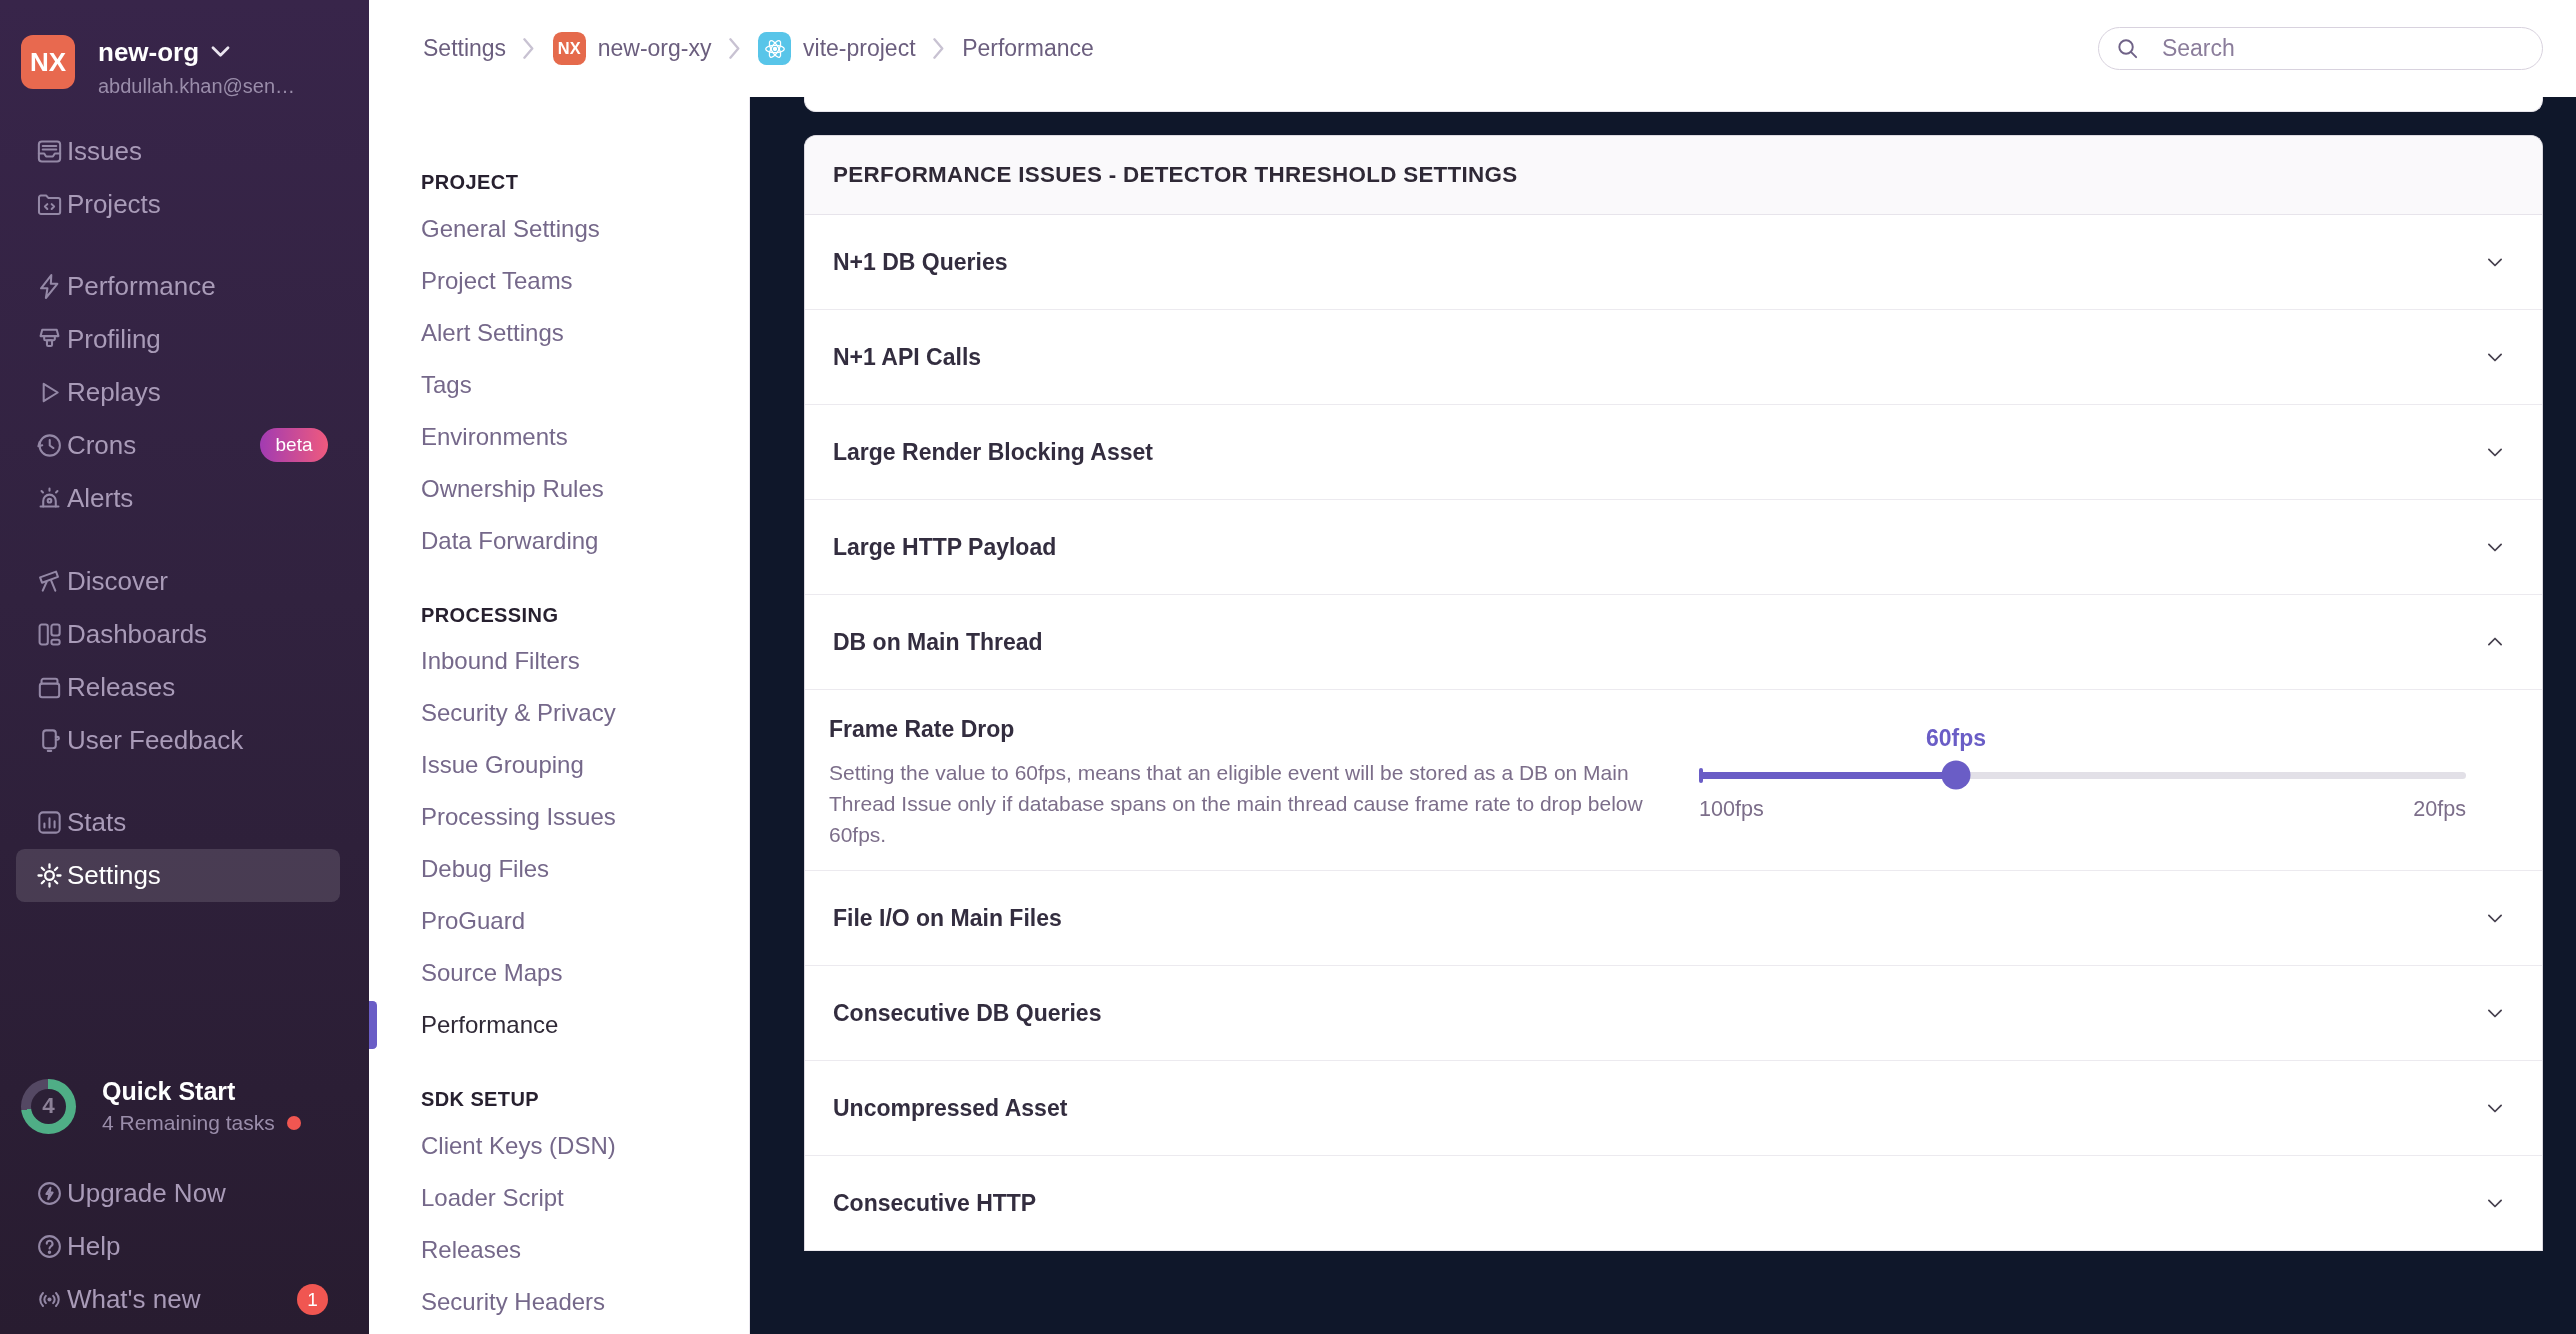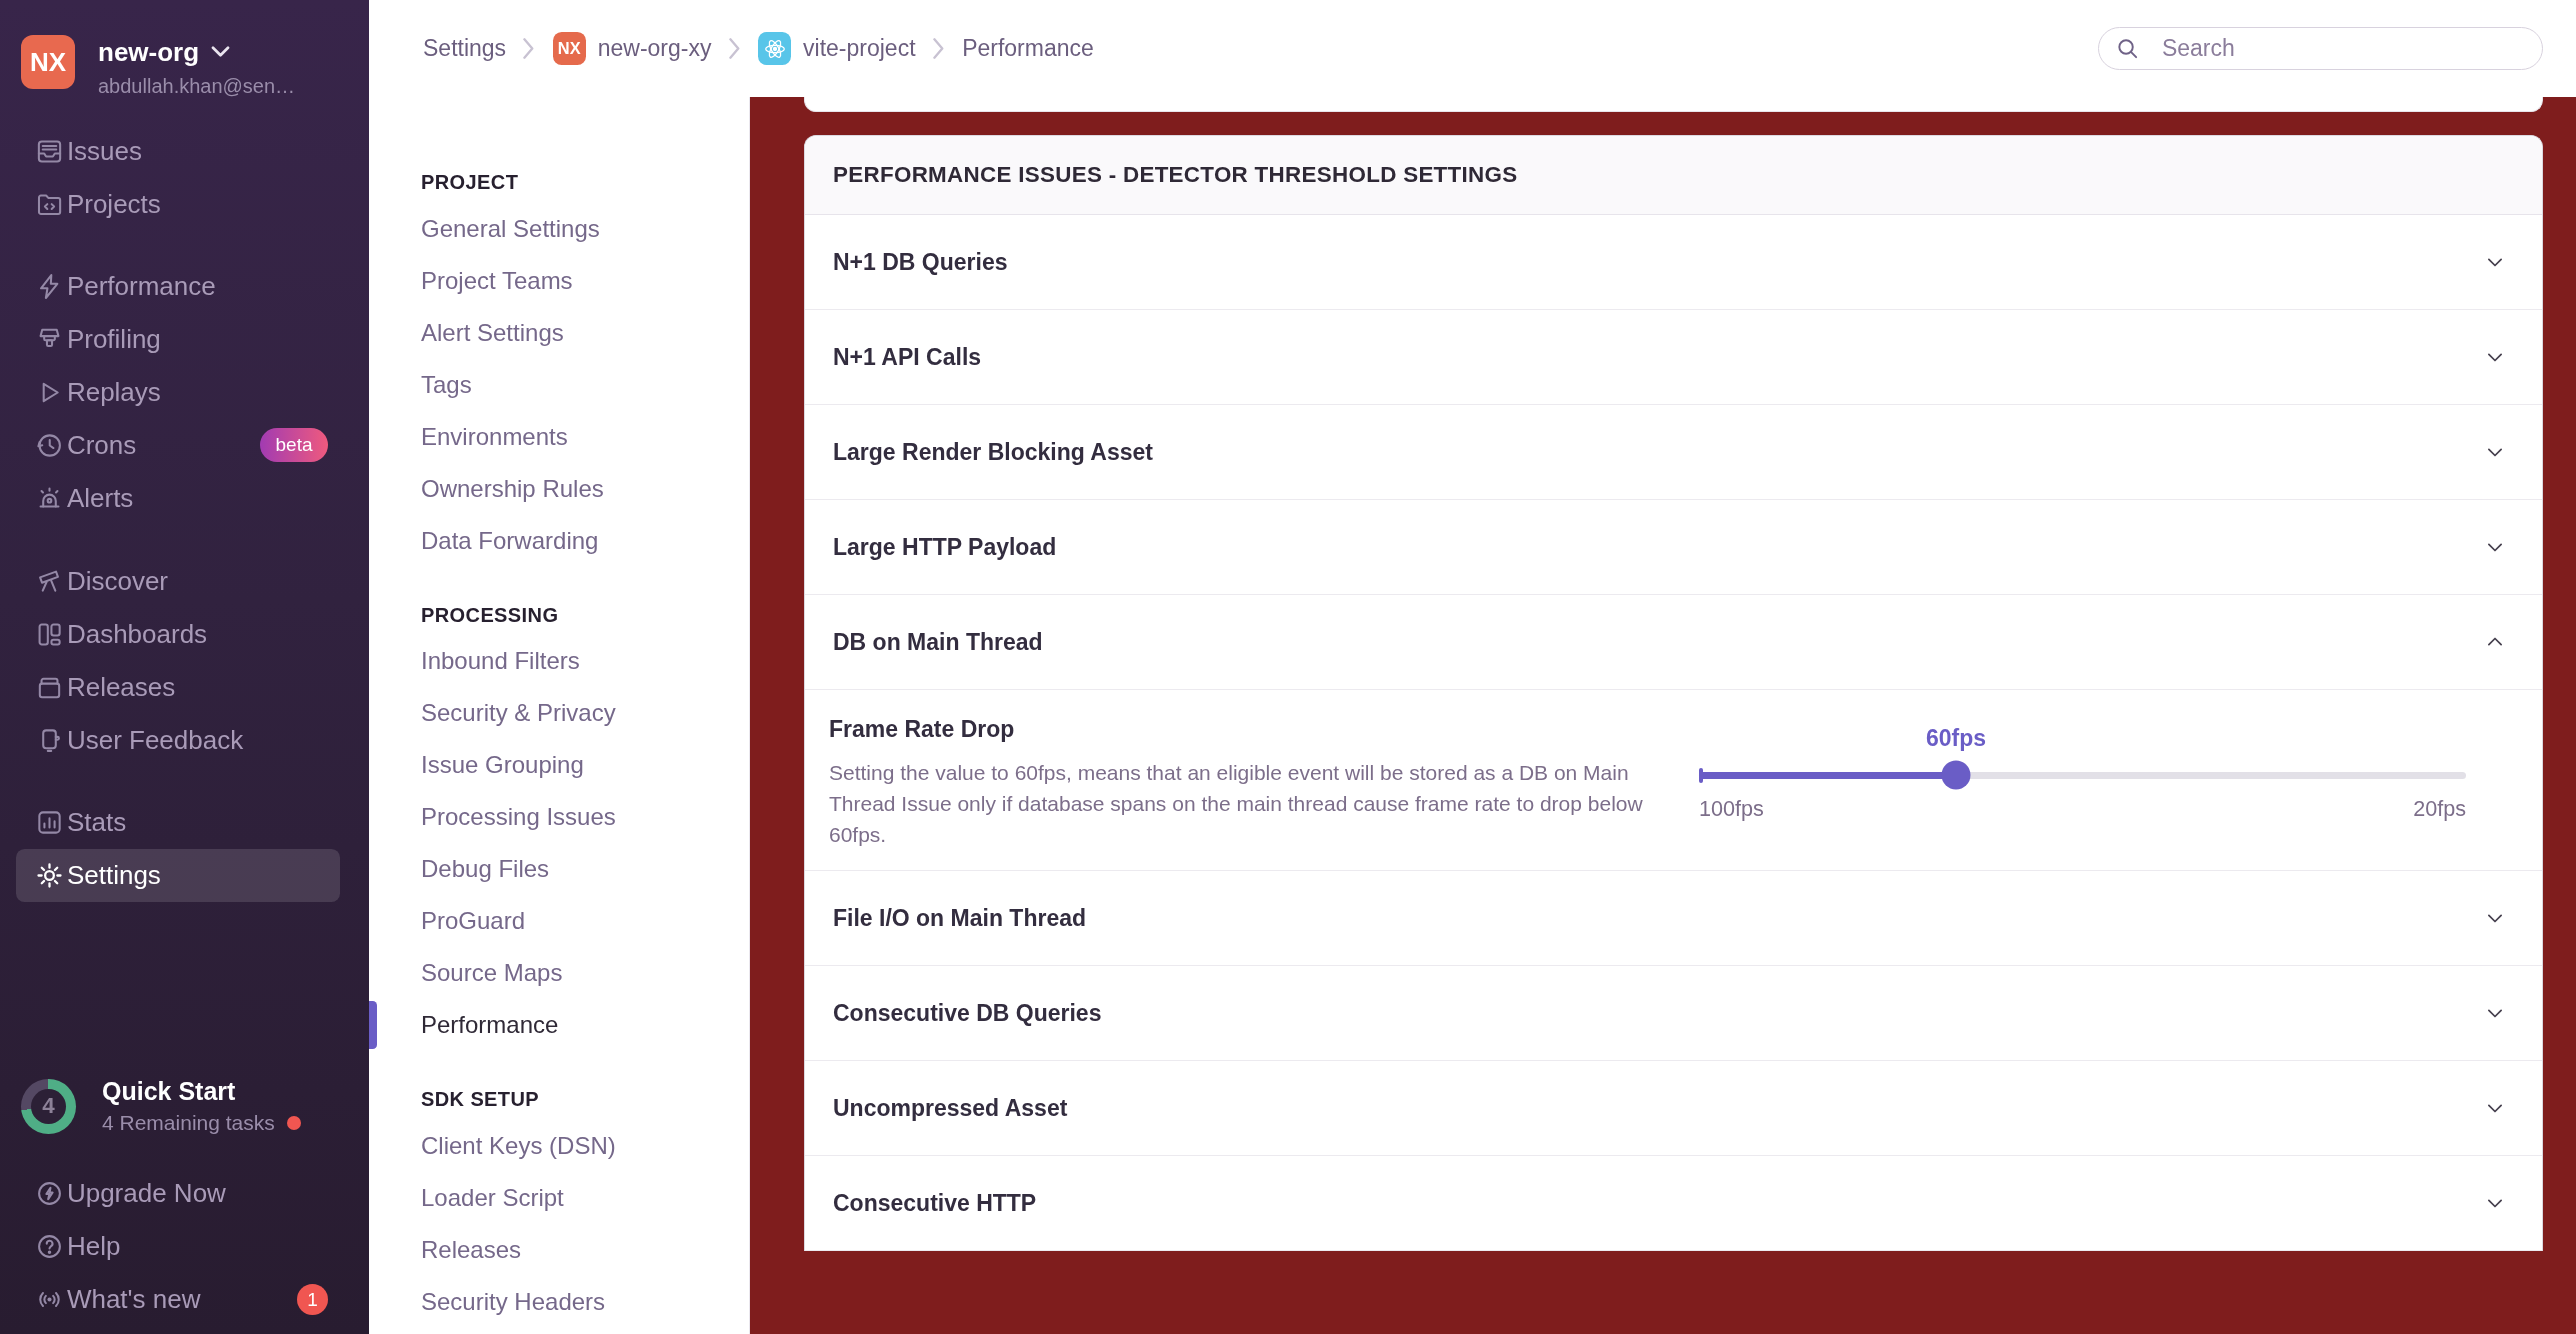--- a/index.html
+++ b/index.html
@@ -72,21 +72,21 @@
   .nsec-title { font-size:20px; font-weight:bold; color:#27202f; letter-spacing:0.4px;
                 height:24px; line-height:24px; margin-bottom:8.6px; }
   .nsec { margin-top:36px; }
   .nsec:first-child { margin-top:0; }
   .nitem { height:52px; line-height:52px; font-size:24px; color:#75688a; cursor:pointer; position:relative; }
   .nitem.active { color:#2f2936; }
   .nitem.active .active-bar { position:absolute; left:-52px; top:1.7px; width:7.8px; height:48px;
                               background:#6a5dc6; border-radius:0 4.3px 4.3px 0; }
 
   
-  .content { position:absolute; left:749px; top:97px; right:0; bottom:0; background:#7f1d1d; }
+  .content { position:absolute; left:749px; top:97px; right:0; bottom:0; background:#0f172a; }
   .sliver-card { position:absolute; left:55px; top:0; width:1739px; height:14.7px; background:#fff;
                  border:1.7px solid #e7e4eb; border-top:none; border-radius:0 0 12px 12px; }
   .panel { position:absolute; left:55px; top:38px; width:1739px; background:#fff;
            border:1.7px solid #dcd9e0; border-bottom:none; border-radius:12px 12px 0 0; }
   .panel-header { height:79px; background:#faf9fb; border-bottom:1.7px solid #e7e4eb;
                   border-radius:12px 12px 0 0; display:flex; align-items:center; padding-left:28px; }
   .panel-title { font-size:22.4px; font-weight:bold; color:#2f2936; letter-spacing:0.3px; }
   .prow { height:95px; display:flex; align-items:center; justify-content:space-between;
           padding:0 33px 0 28px; border-bottom:1.7px solid #eceaef; background:#fff; cursor:pointer; }
   .prow-label { font-size:23px; font-weight:bold; color:#332d3f; }
@@ -445,21 +445,21 @@
         </div>
         <div class="sl-thumb" style="left: 33.5%;"></div>
         <div class="sl-labels">
           <span>100fps</span>
           <span>20fps</span>
         </div>
       </div>
     </div>
 
     <div class="prow">
-      <span class="prow-label">File I/O on Main Thread</span>
+      <span class="prow-label">File I/O on Main Files</span>
       <svg class="chev" width="28" height="28" viewBox="0 0 32 32">
           <path d="M9 13l7 7 7-7" fill="none" stroke="#46404e" stroke-width="2" stroke-linecap="round" stroke-linejoin="round"></path>
         </svg>
     </div>
     <div class="prow">
       <span class="prow-label">Consecutive DB Queries</span>
       <svg class="chev" width="28" height="28" viewBox="0 0 32 32">
           <path d="M9 13l7 7 7-7" fill="none" stroke="#46404e" stroke-width="2" stroke-linecap="round" stroke-linejoin="round"></path>
         </svg>
     </div>

